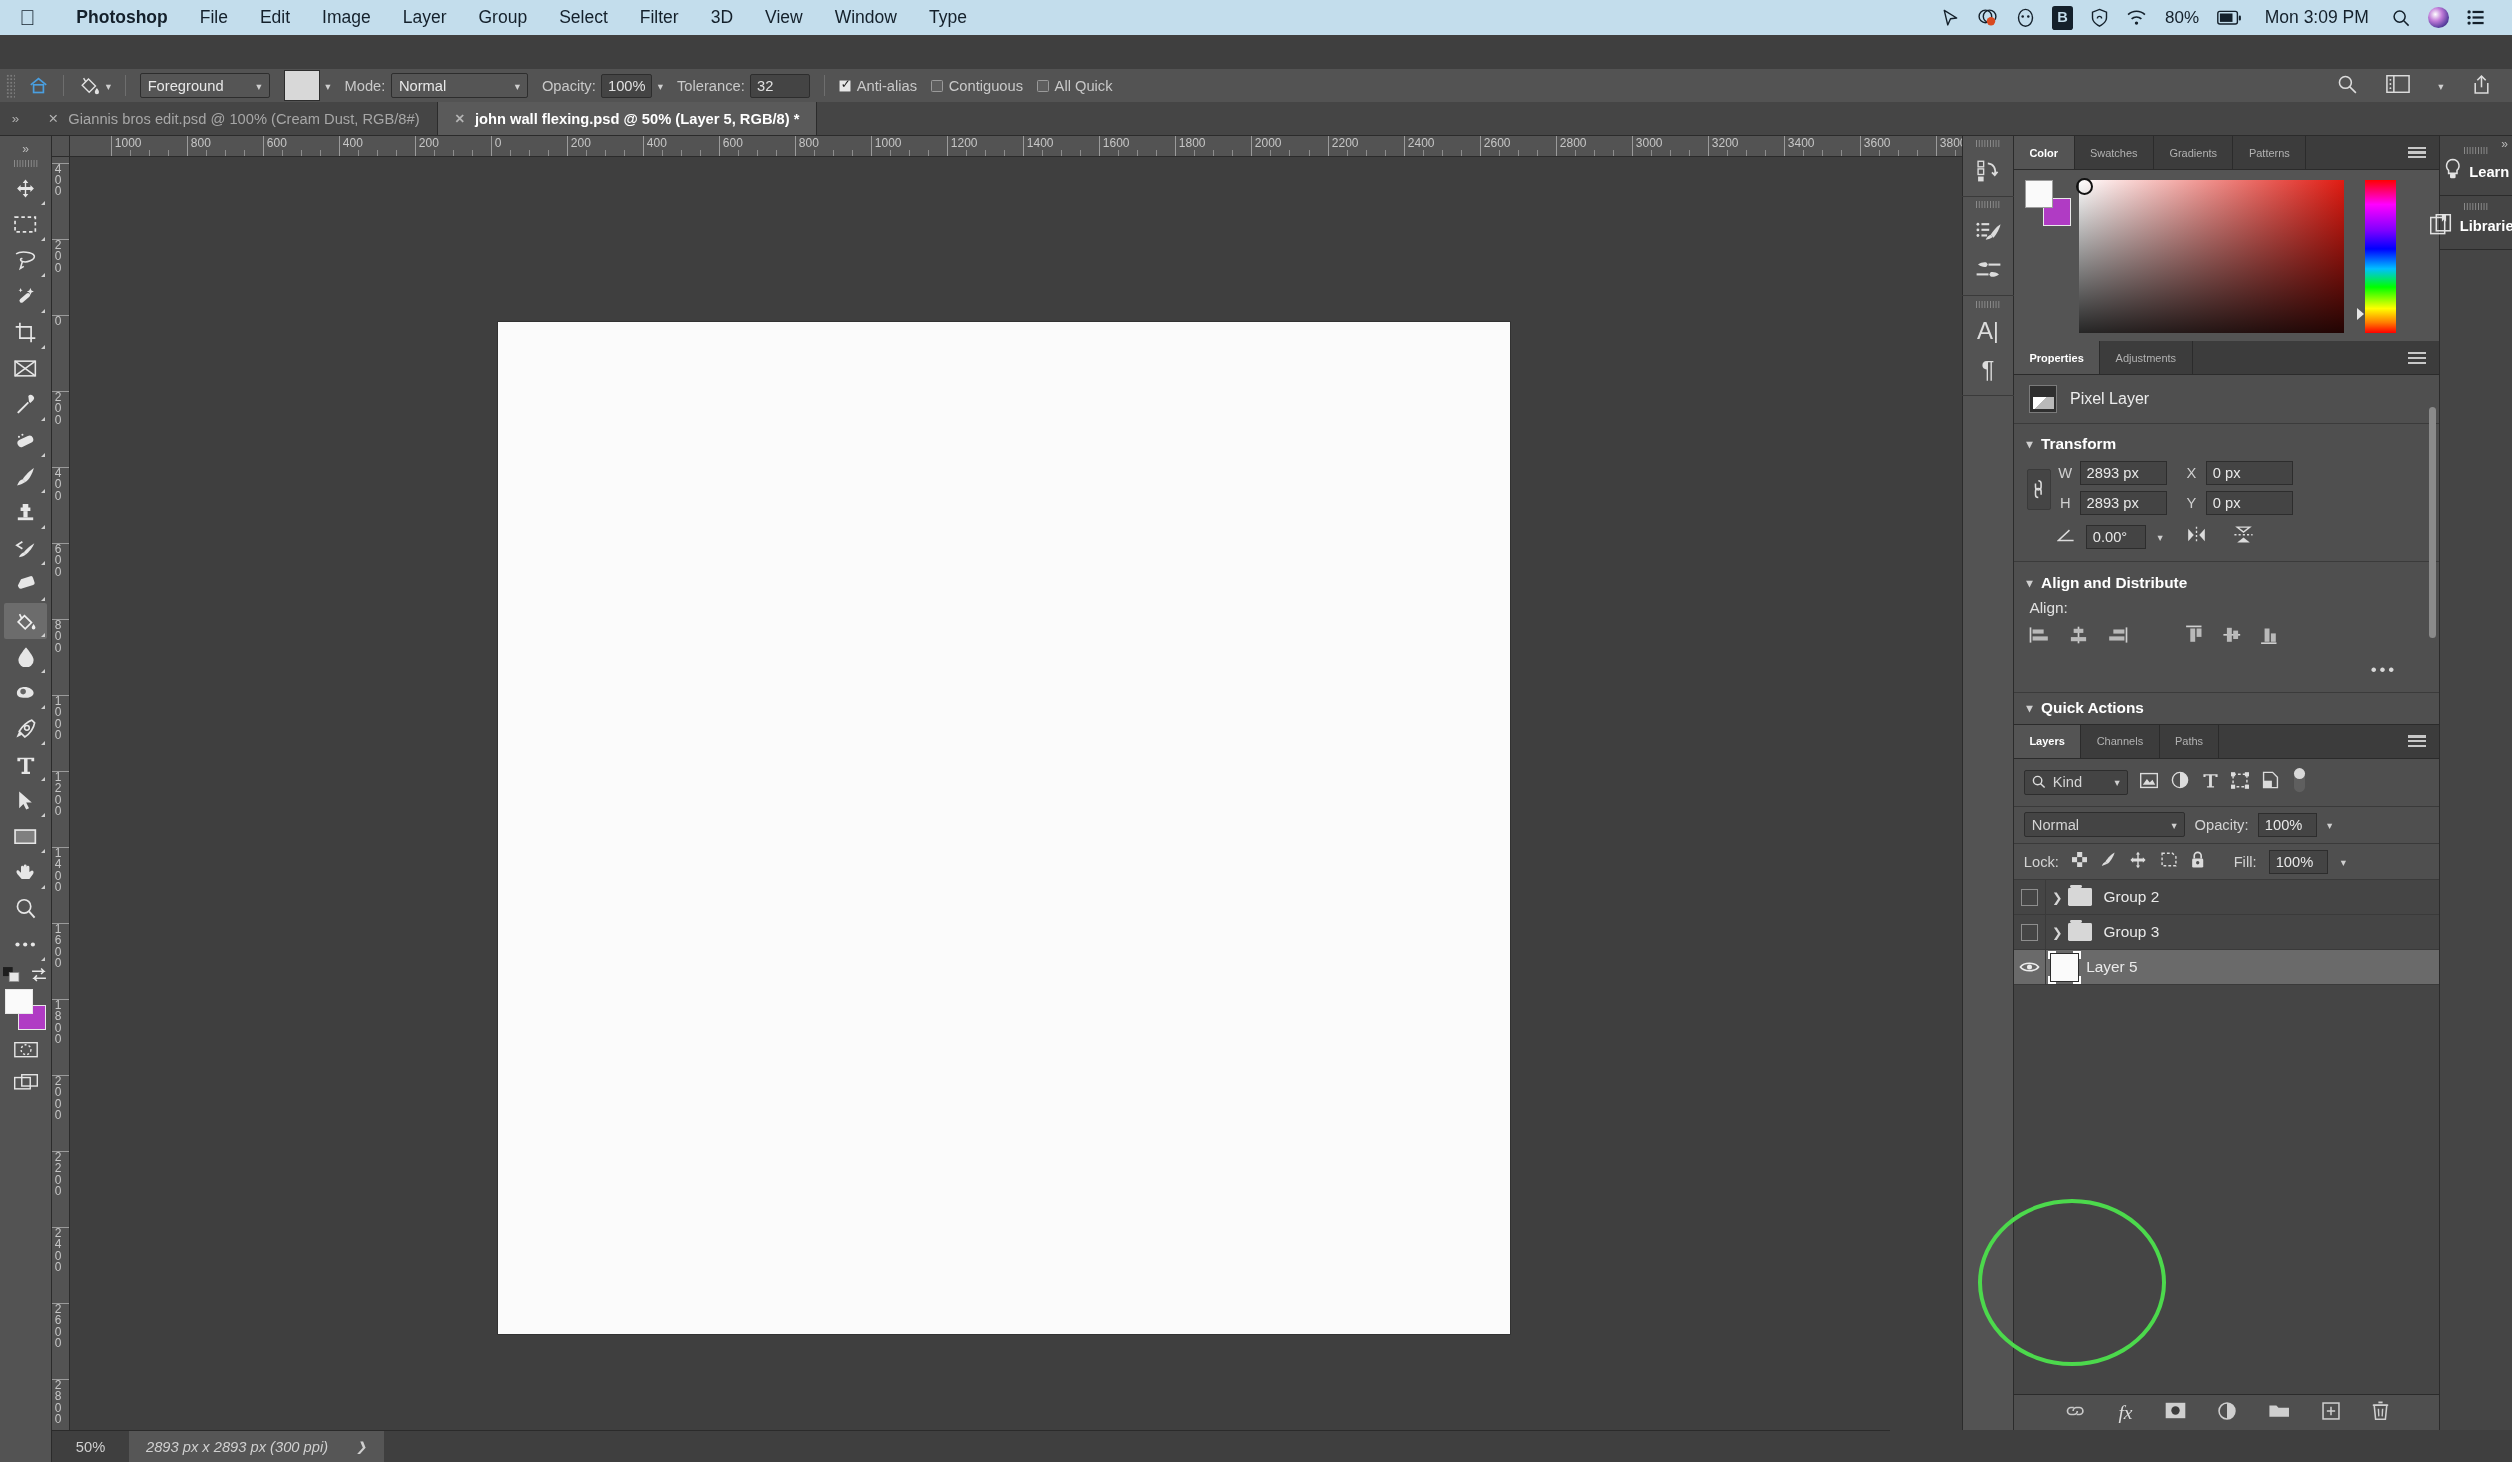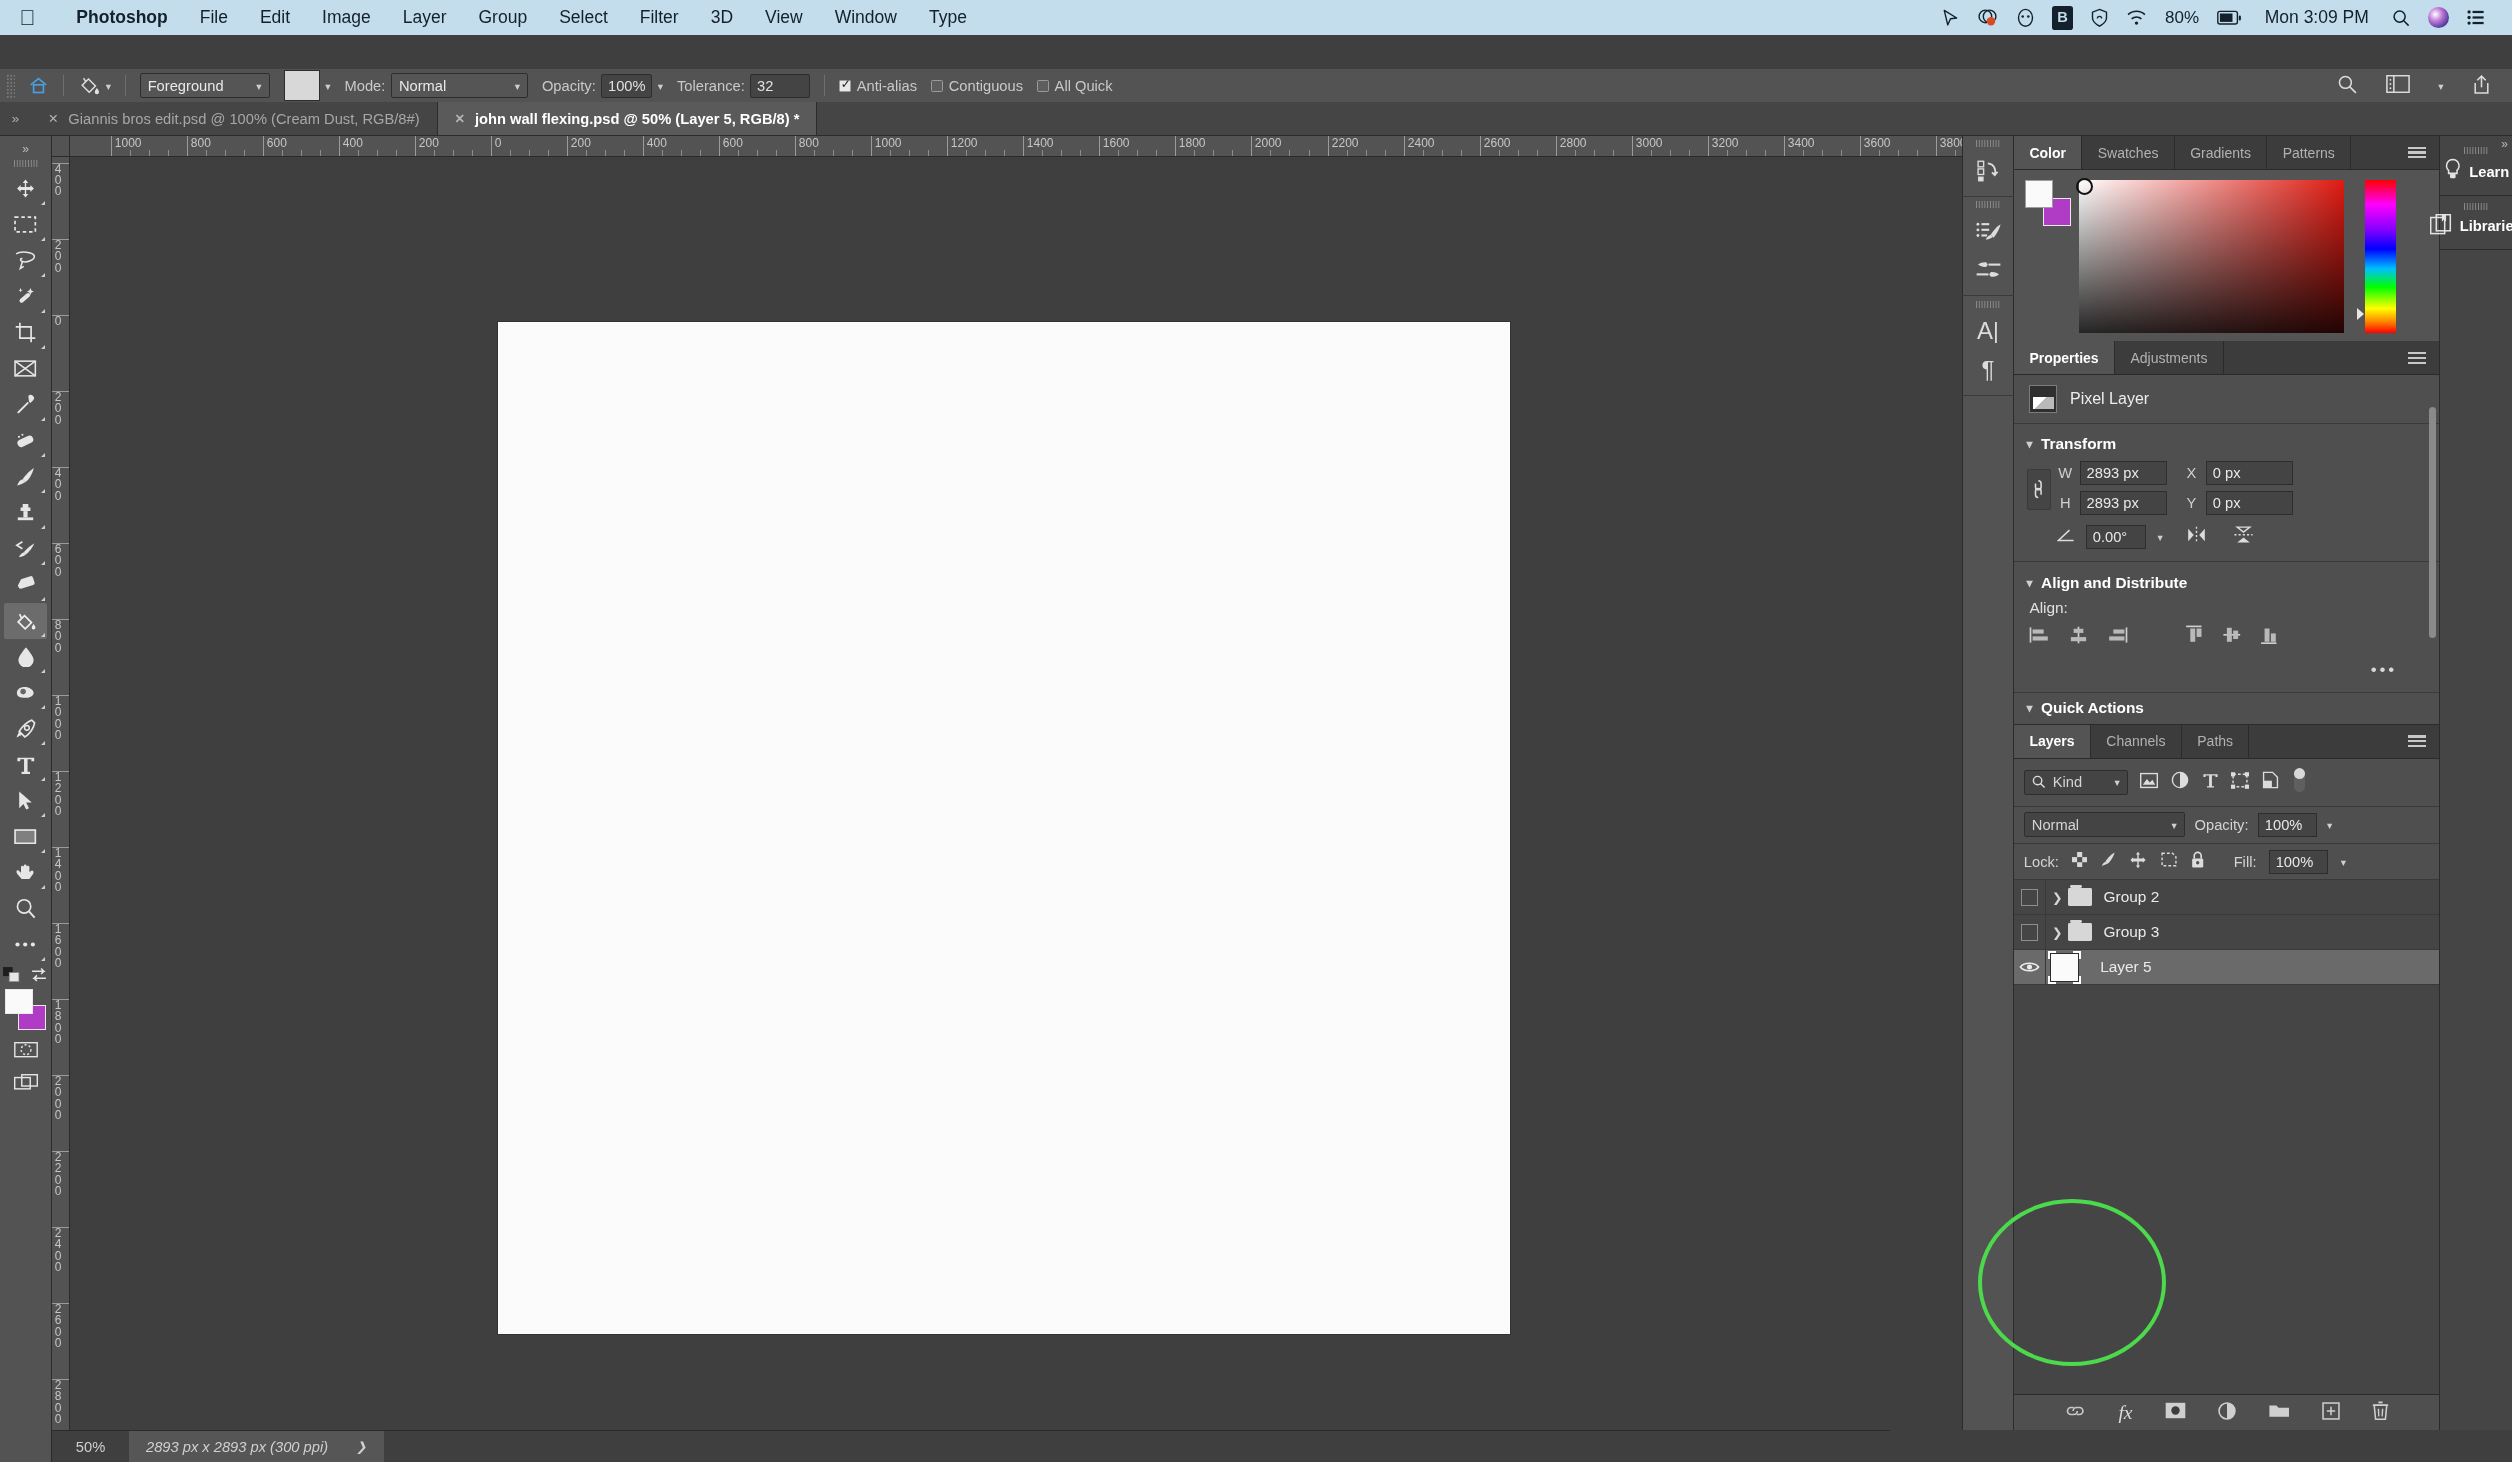--- a/index.html
+++ b/index.html
@@ -152,21 +152,21 @@
   .railgrip { width:24px;height:7px; margin-bottom:2.8px;
     background-image:linear-gradient(90deg,#8c8c8c 0.7px, transparent 0.7px);
     background-size:2.8px 7px; }
   .railbtn { width:41px;height:36px; display:flex; align-items:center; justify-content:center; }
 
   
   .panels { position:absolute; top:136px; right:73px; width:425px; bottom:32px;
     background:#454545; display:flex; flex-direction:column; }
   .ptabs { display:flex; align-items:stretch; height:34px; background:#3c3c3c;
     border-bottom:0.7px solid #2b2b2b; position:relative;}
-  .ptab { padding:0 15.4px; display:flex; align-items:center; font-size:14px; color:#b2b2b2;
+  .ptab { padding:0 15.4px; display:flex; align-items:center; font-size:11px; color:#b2b2b2;
     border-right:0.7px solid #2b2b2b; white-space:nowrap;}
   .ptab.active { background:#545454; color:#ffffff; font-weight:bold; }
   .ptabs .pmenu { margin-left:auto; display:flex; align-items:center; padding:0 12.6px; }
   .hamburger { width:18px; }
   .hamburger div { height:2.1px; background:#c8c8c8; margin:2.8px 0; }
 
   
   .colorpanel { background:#545454; padding:9.8px 0 8.4px 11.2px; display:flex; gap:11.2px; }
   .cp-swatches { position:relative; width:43px; height:43px; }
   .cp-fg { position:absolute; left:0; top:0; width:28px;height:28px;background:#fafafa;
@@ -1163,21 +1163,21 @@
                 <path d="M2 10 C7 3 23 3 28 10 C23 17 7 17 2 10z" fill="none" stroke="#ececec" stroke-width="2.2"></path>
                 <circle cx="15" cy="10" r="3.6" fill="#ececec"></circle>
               </svg>
           </div>
           <span class="lthumb">
             <span class="corner" style="left:-2.8px;top:-2.8px;border-right:none;border-bottom:none;"></span>
             <span class="corner" style="right:-2.8px;top:-2.8px;border-left:none;border-bottom:none;"></span>
             <span class="corner" style="left:-2.8px;bottom:-2.8px;border-right:none;border-top:none;"></span>
             <span class="corner" style="right:-2.8px;bottom:-2.8px;border-left:none;border-top:none;"></span>
           </span>
-          <span class="lname" style="margin-left:21px">Layer 5</span>
+          <span class="lname" style="margin-left:7px">Layer 5</span>
         </div>
       </div>
 
       <div class="lbottom">
         <span>
           <svg width="22.4" height="14" viewBox="0 0 32 20">
               <path d="M13 10 a5 5 0 0 1 5-5 h4 a5 5 0 0 1 0 10 h-4" fill="none" stroke="#c8c8c8" stroke-width="2.4"></path>
               <path d="M19 10 a5 5 0 0 1 -5 5 h-4 a5 5 0 0 1 0 -10 h4" fill="none" stroke="#c8c8c8" stroke-width="2.4"></path>
             </svg>
         </span>

